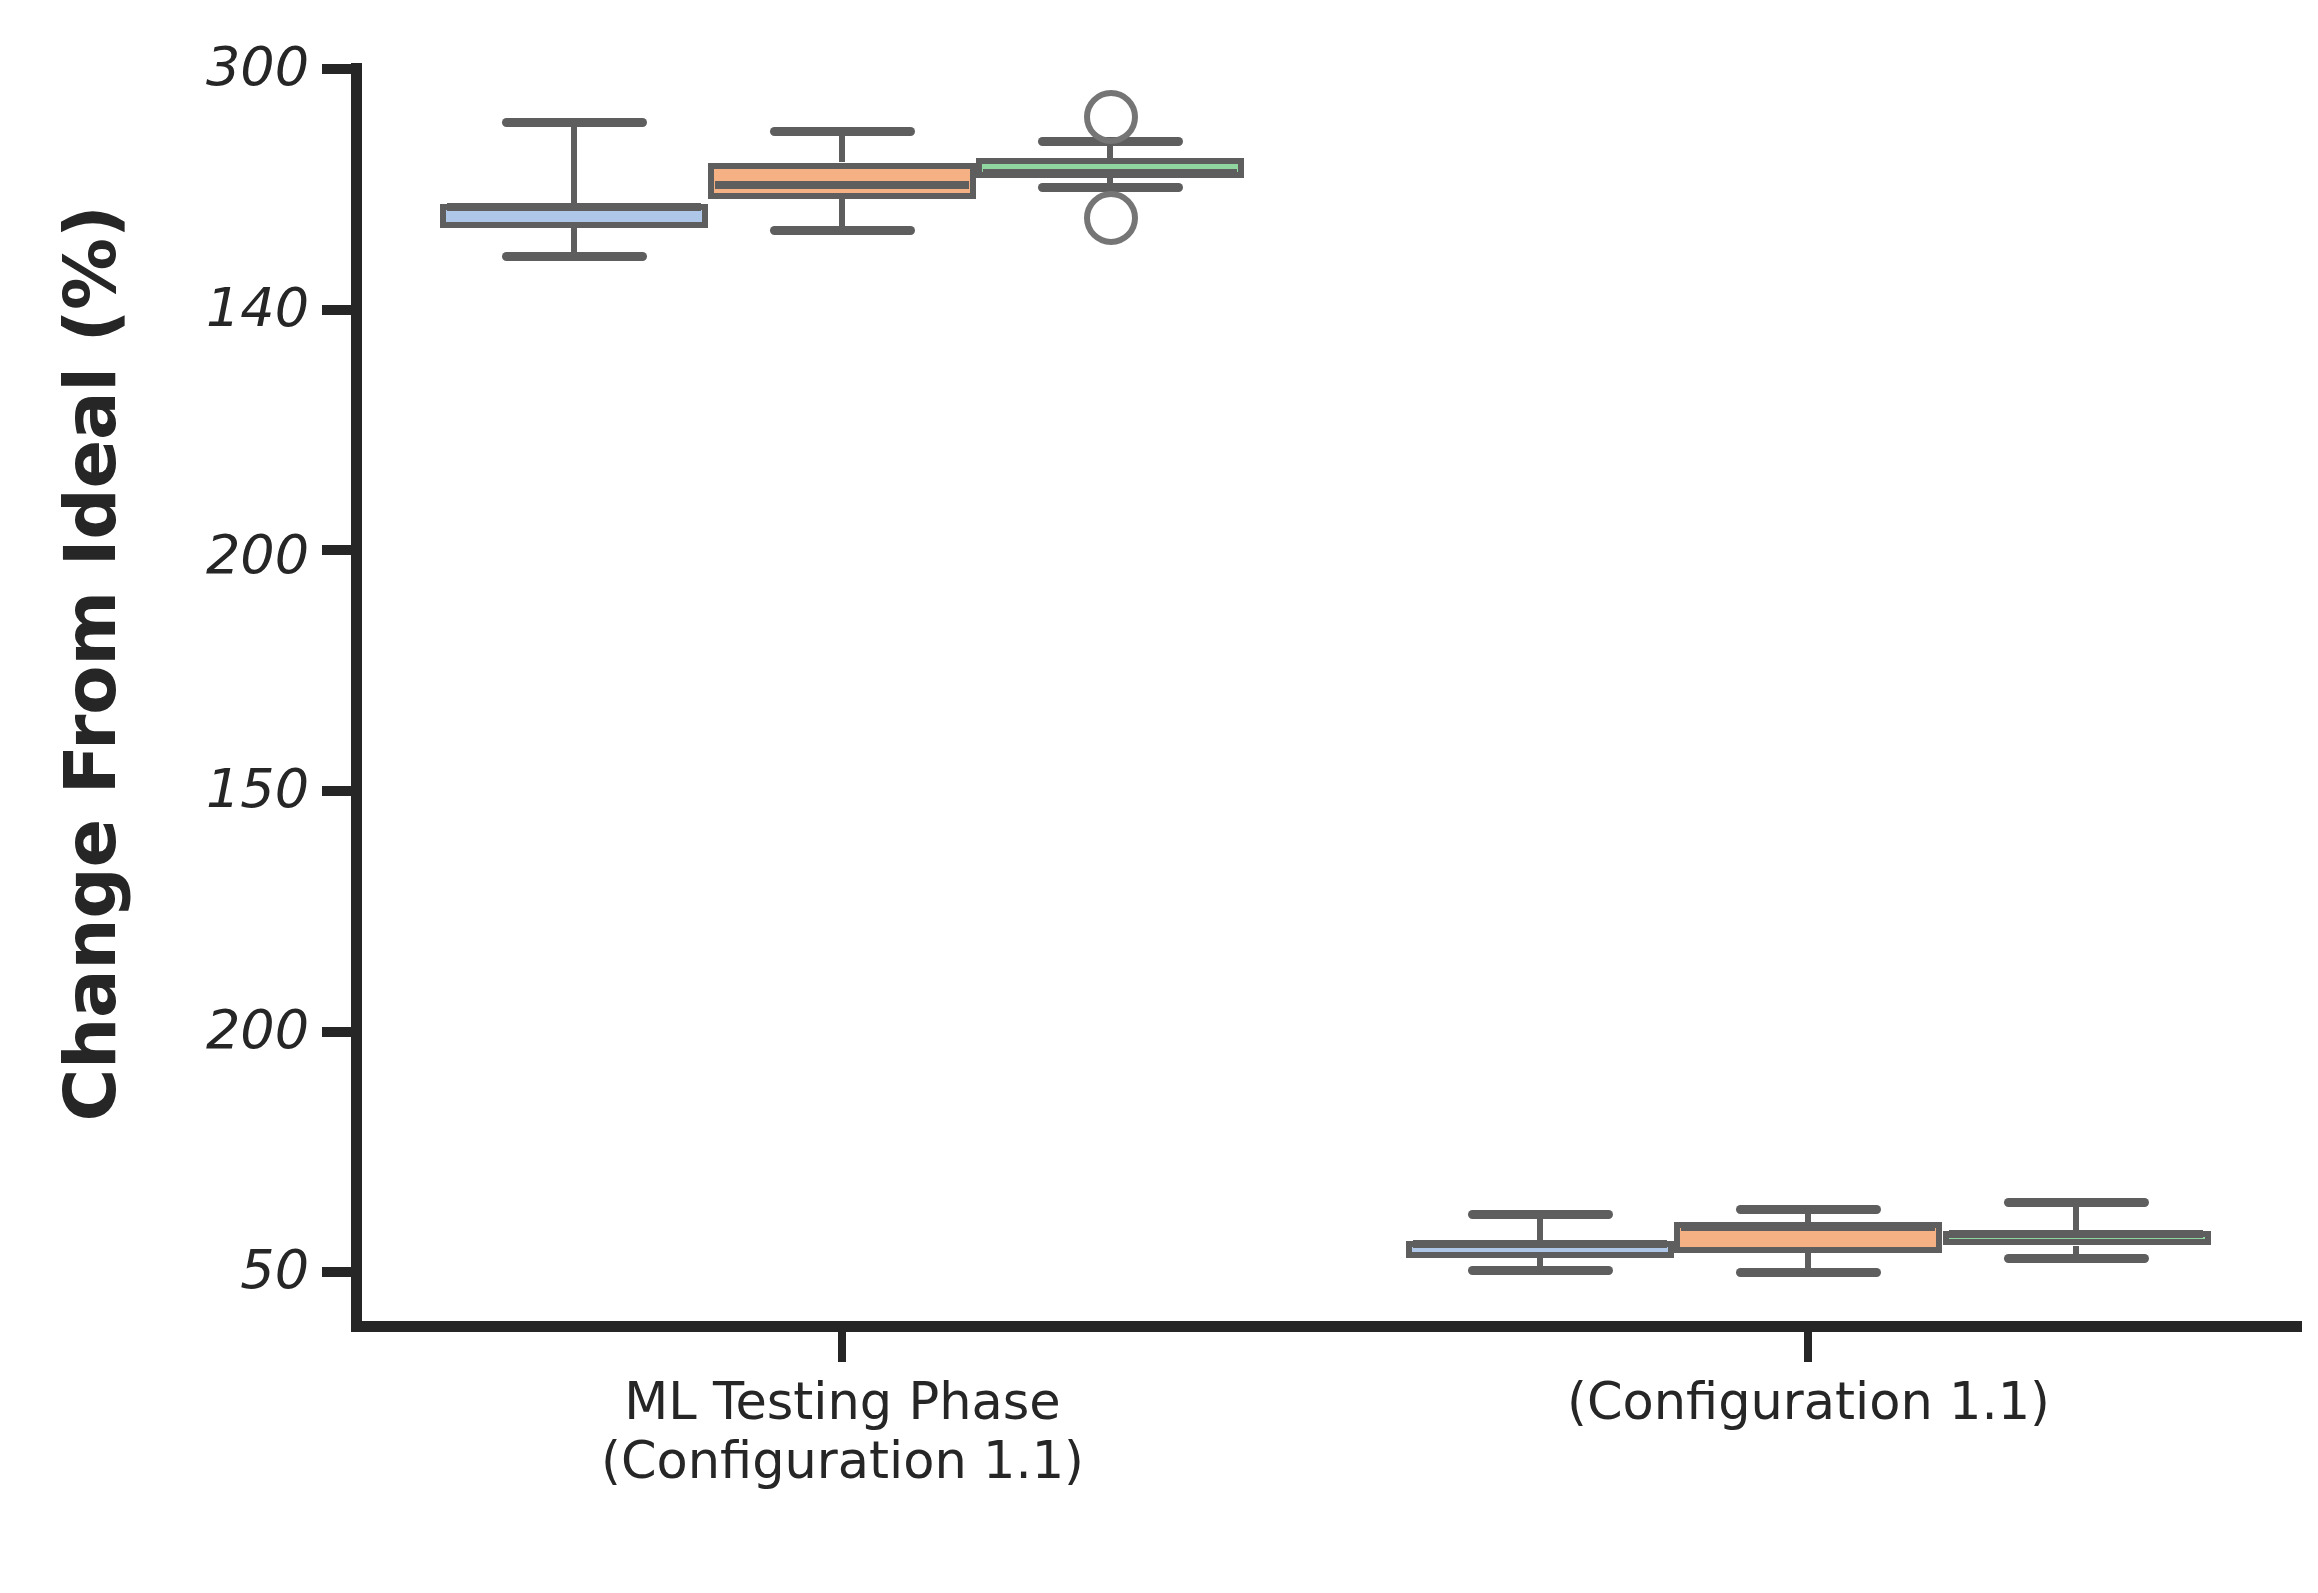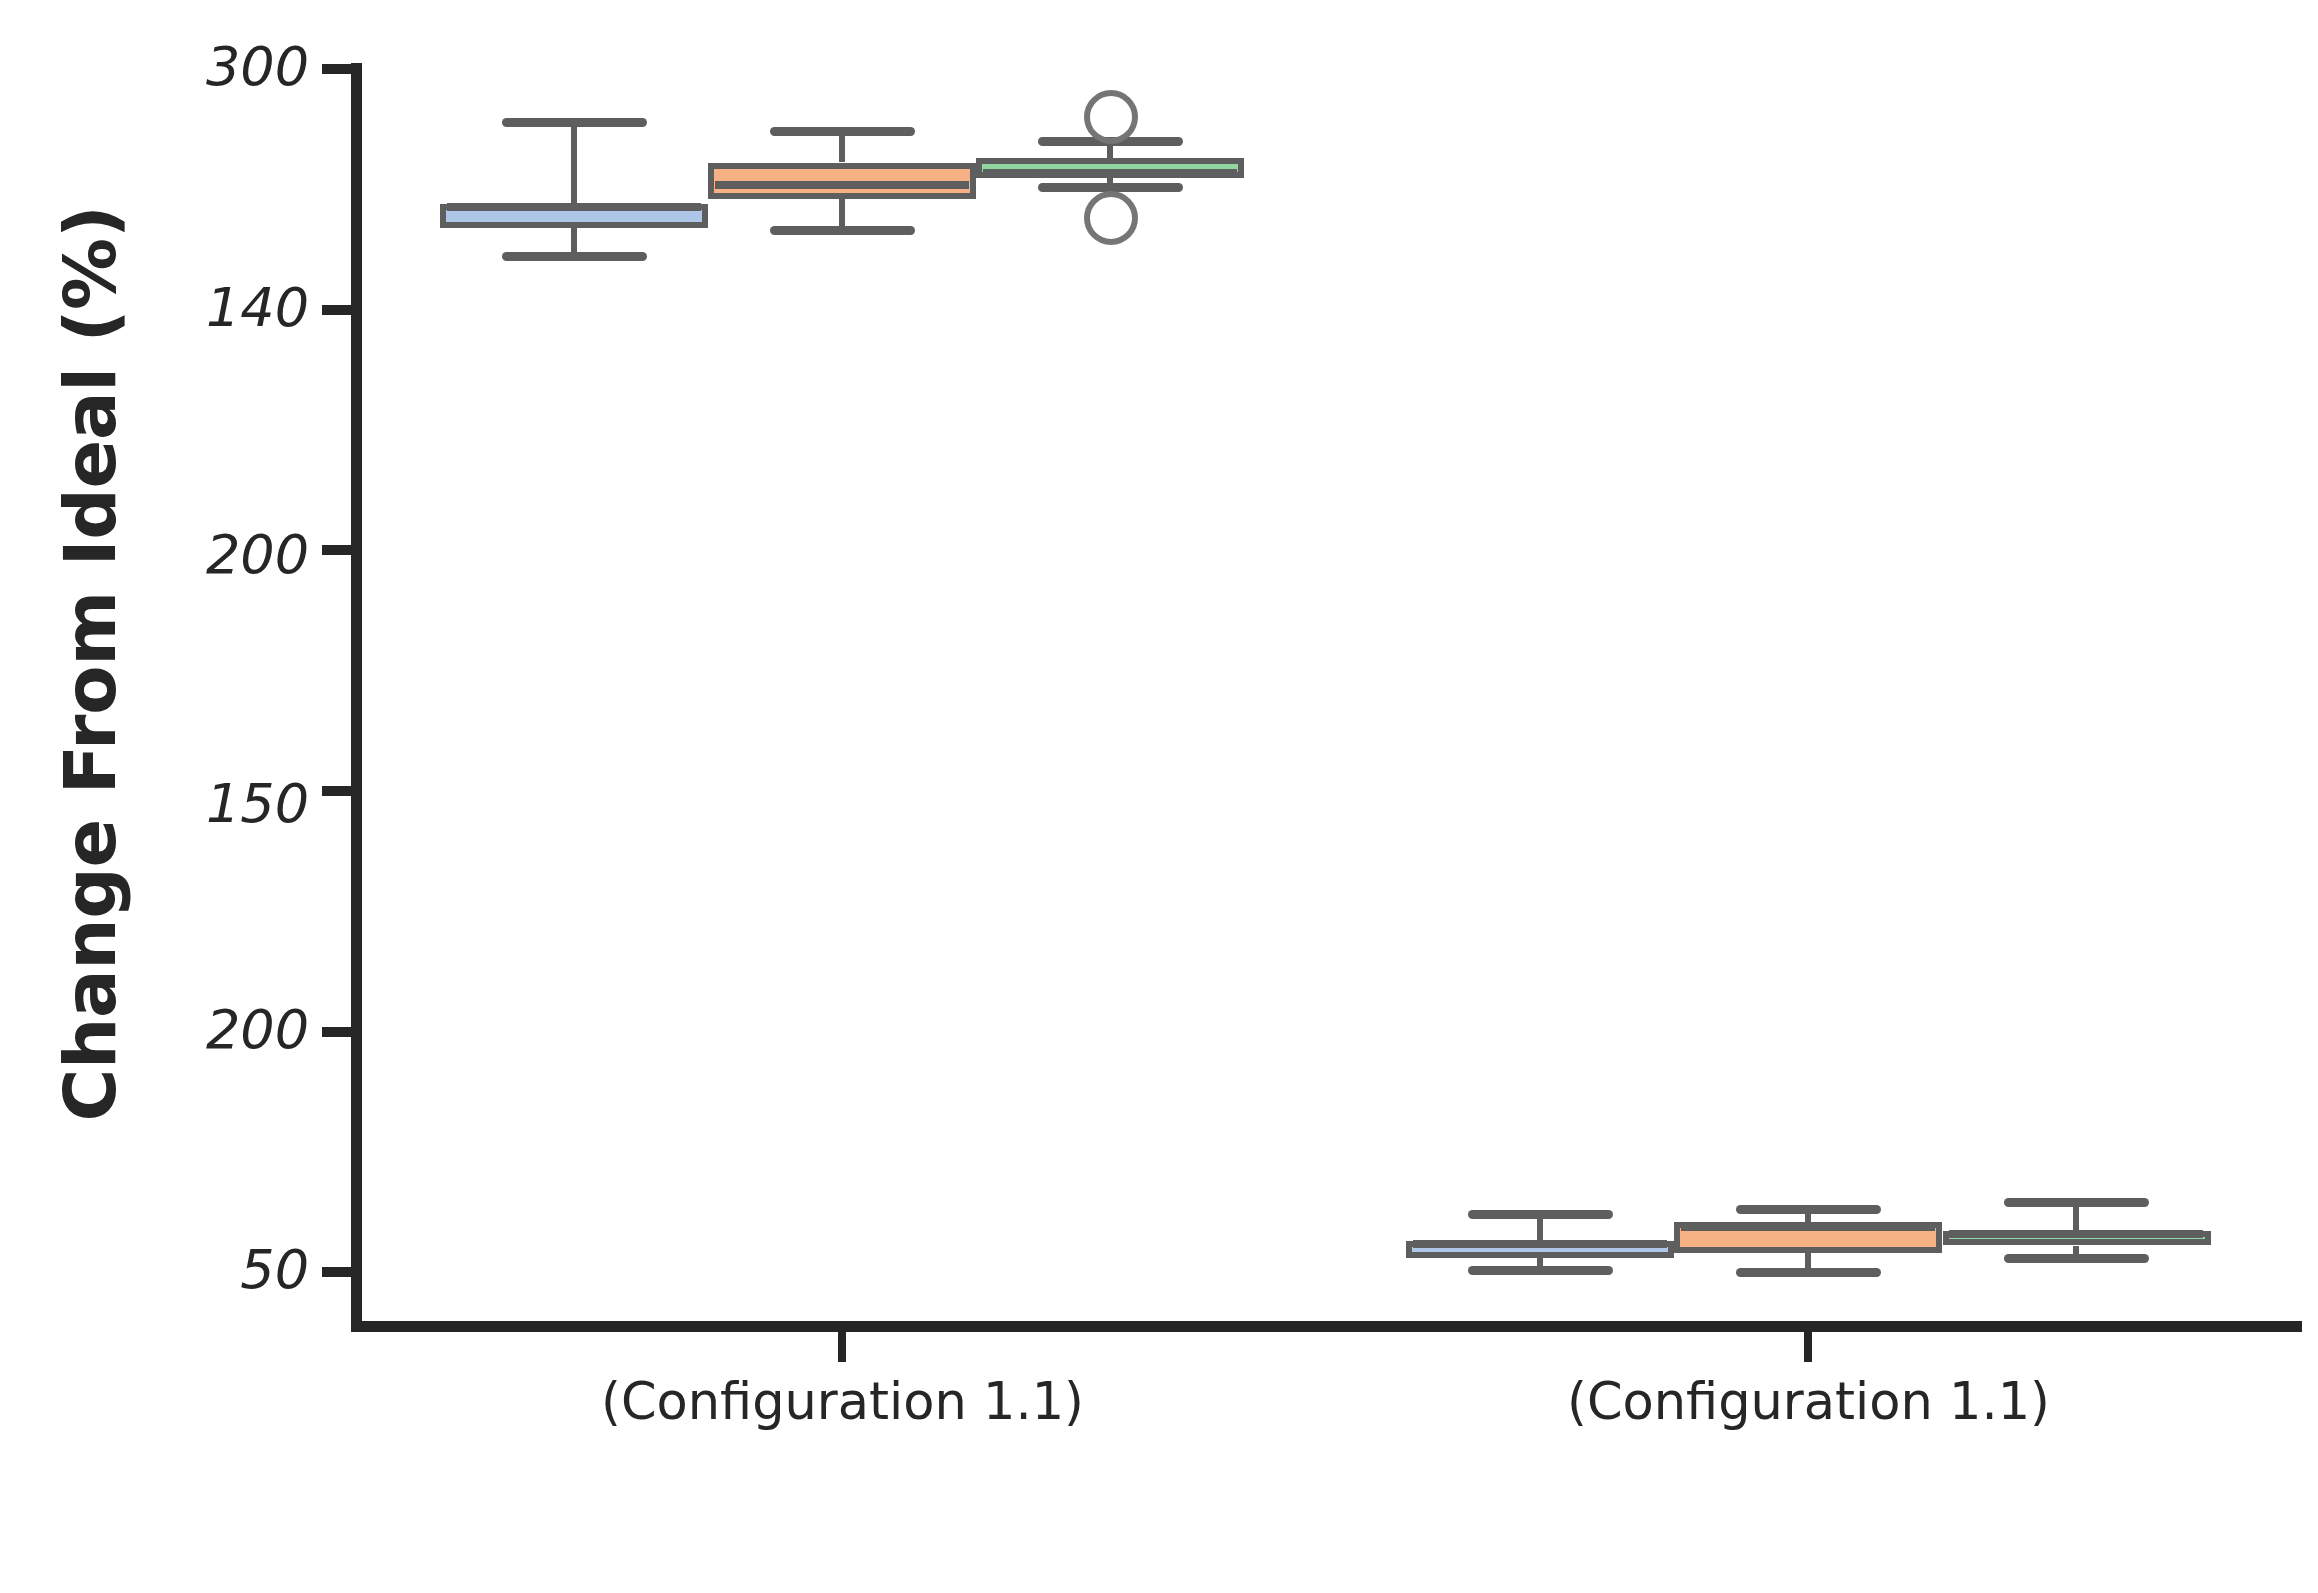--- a/index.html
+++ b/index.html
@@ -47,29 +47,30 @@
   <div class="spine" id="x-spine"></div>
 
   <div id="ytick-layer">
       <div class="ytick" style="top: 64px;"></div>
       <div class="ytick-label" style="top: 40px; left: 103px; width: 206px;">300</div>
       <div class="ytick" style="top: 305px;"></div>
       <div class="ytick-label" style="top: 281px; left: 103px; width: 206px;">140</div>
       <div class="ytick" style="top: 545px;"></div>
       <div class="ytick-label" style="top: 528px; left: 103px; width: 206px;">200</div>
       <div class="ytick" style="top: 786px;"></div>
-      <div class="ytick-label" style="top: 762px; left: 103px; width: 206px; margin-top: 15px;">150</div>
+      <div class="ytick-label" style="top: 762px; left: 103px; width: 206px;">150</div>
       <div class="ytick" style="top: 1027px;"></div>
       <div class="ytick-label" style="top: 1003px; left: 103px; width: 206px;">200</div>
       <div class="ytick" style="top: 1267px;"></div>
       <div class="ytick-label" style="top: 1243px; left: 103px; width: 206px;">50</div>
     </div>
   <div id="xtick-layer">
       <div class="xtick" style="left: 838px;"></div>
       <div class="xtick-label" style="left: 361px; top: 1372px; width: 963px;">
+        <div>ML Testing Phase</div>
         <div>(Configuration 1.1)</div>
       </div>
       <div class="xtick" style="left: 1804px;"></div>
       <div class="xtick-label" style="left: 1327px; top: 1372px; width: 963px;">
         <div>(Configuration 1.1)</div>
       </div>
     </div>
   <div id="plot-layer">
       <div class="whisker-v" style="left: 571px; top: 122px; height: 82px; background: rgb(94, 94, 94);"></div>
       <div class="whisker-v" style="left: 571px; top: 228px; height: 29px; background: rgb(94, 94, 94);"></div>

